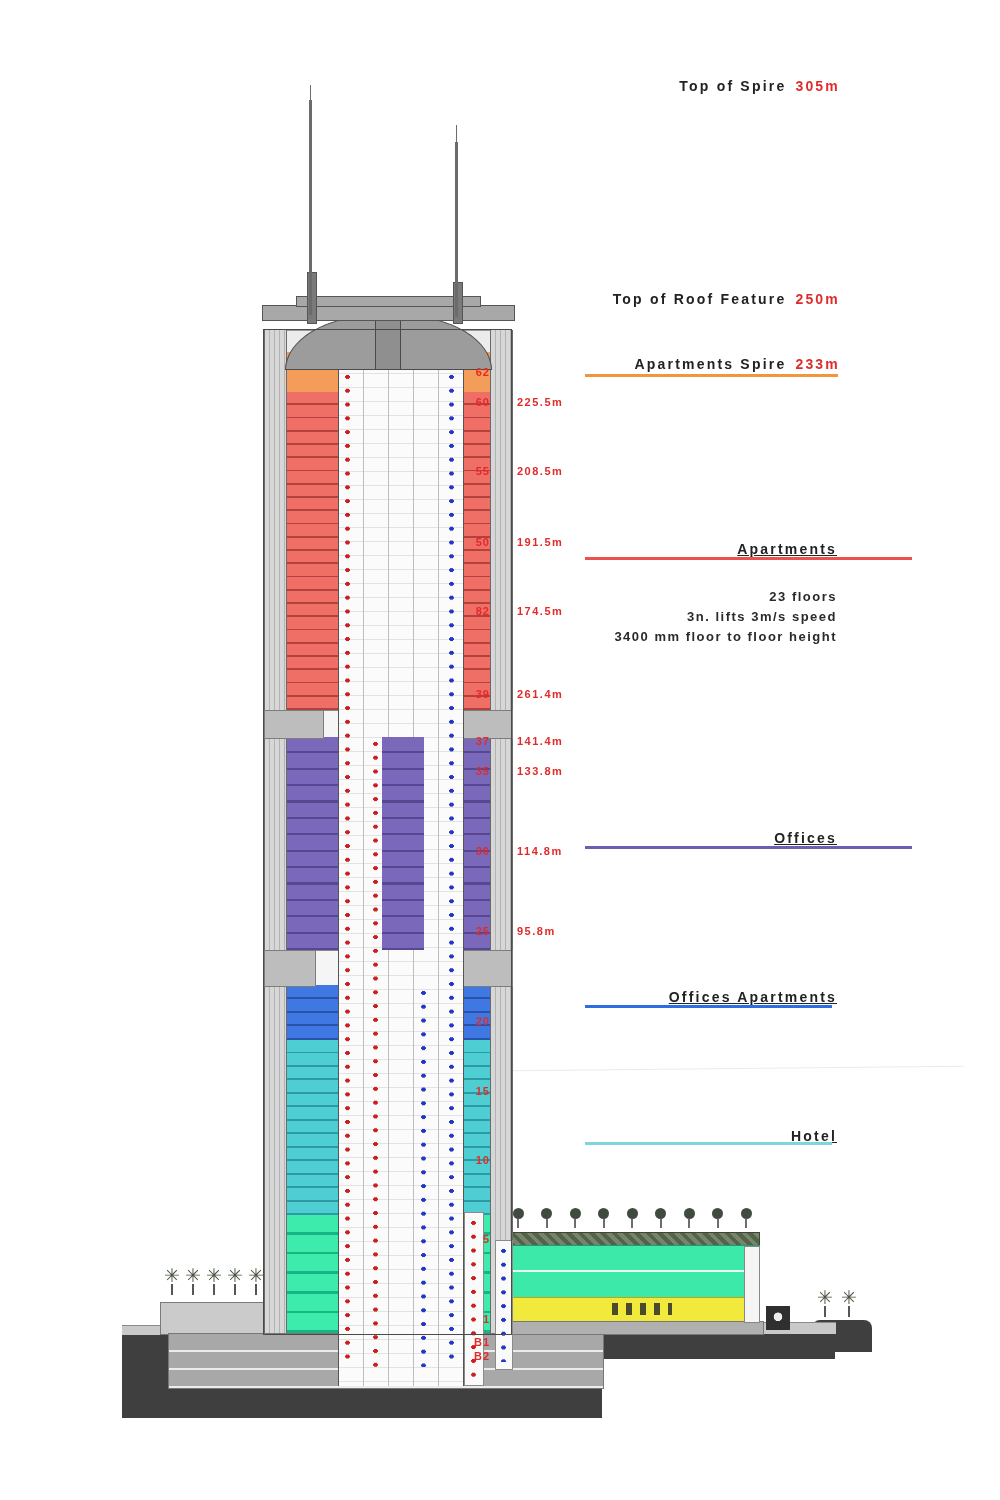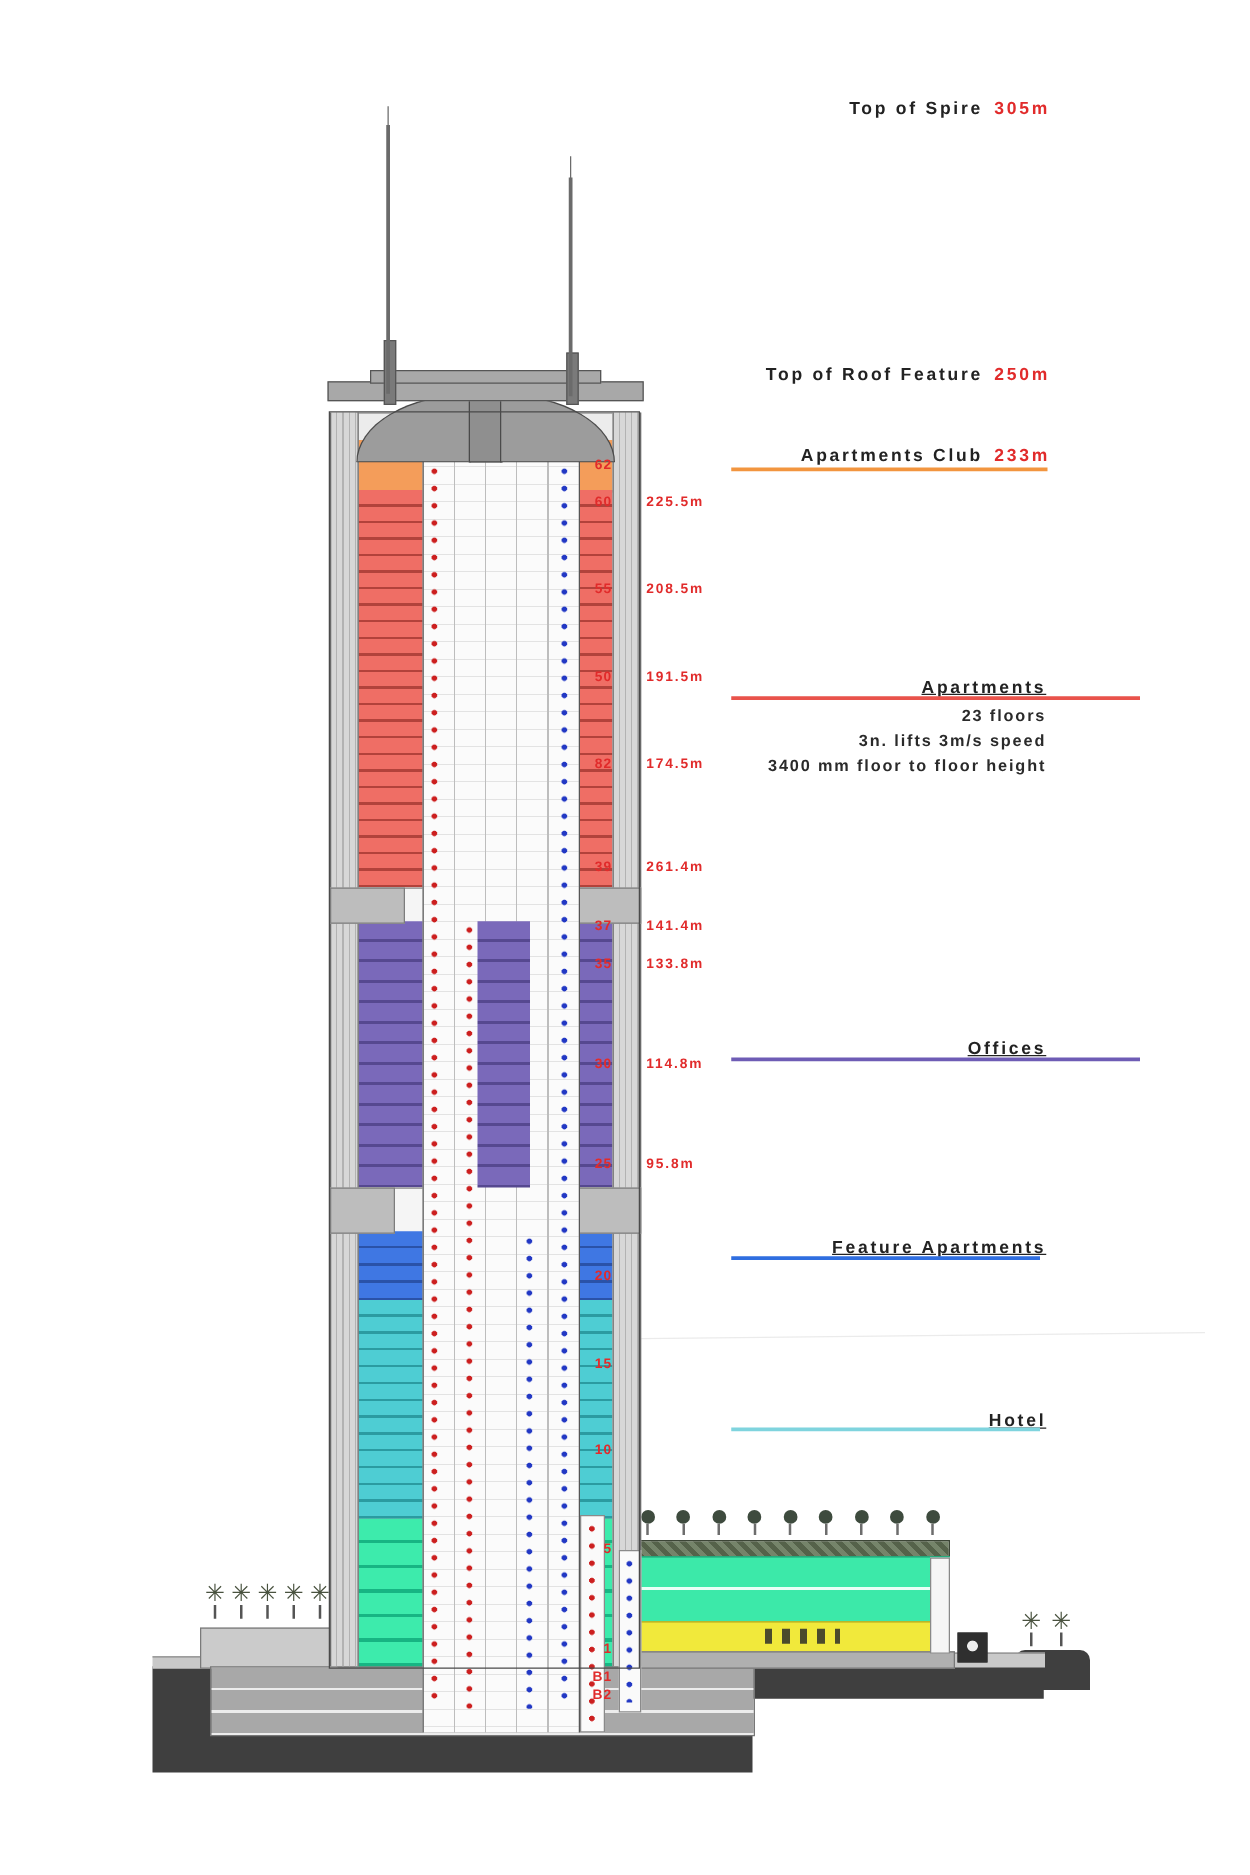--- a/index.html
+++ b/index.html
@@ -230,34 +230,34 @@
       <div class="floor-num" style="top: 1351px;">B2</div>
     </div>
 
   <div class="ann" style="top:78px;">
     <span>Top of Spire</span><span class="red val">305m</span>
   </div>
   <div class="ann" style="top:291px;">
     <span>Top of Roof Feature</span><span class="red val">250m</span>
   </div>
   <div class="ann" style="top:356px;">
-    <span>Apartments Club</span><span class="red val">233m</span>
+    <span>Apartments Spire</span><span class="red val">233m</span>
   </div>
   <div class="sec-line" style="top: 374px; width: 253px; background: rgb(242, 149, 63);"></div>
 
   <div class="sec-head" style="top:541px;">Apartments</div>
   <div class="sec-line" style="top: 557px; width: 327px; background: rgb(233, 83, 75);"></div>
-  <div class="sec-details" style="top:563px;">
+  <div class="sec-details" style="top:587px;">
     <div>23 floors</div>
     <div>3n. lifts 3m/s speed</div>
     <div>3400 mm floor to floor height</div>
   </div>
 
   <div class="sec-head" style="top:830px;">Offices</div>
   <div class="sec-line" style="top: 846px; width: 327px; background: rgb(110, 92, 181);"></div>
 
-  <div class="sec-head" style="top:989px;">Feature Apartments</div>
+  <div class="sec-head" style="top:989px;">Offices Apartments</div>
   <div class="sec-line" style="top: 1005px; width: 247px; background: rgb(47, 110, 224);"></div>
 
   <div class="sec-head" style="top:1128px;">Hotel</div>
   <div class="sec-line" style="top: 1142px; width: 247px; background: rgb(127, 212, 222);"></div>
 
 </div>
 
 </body></html>

